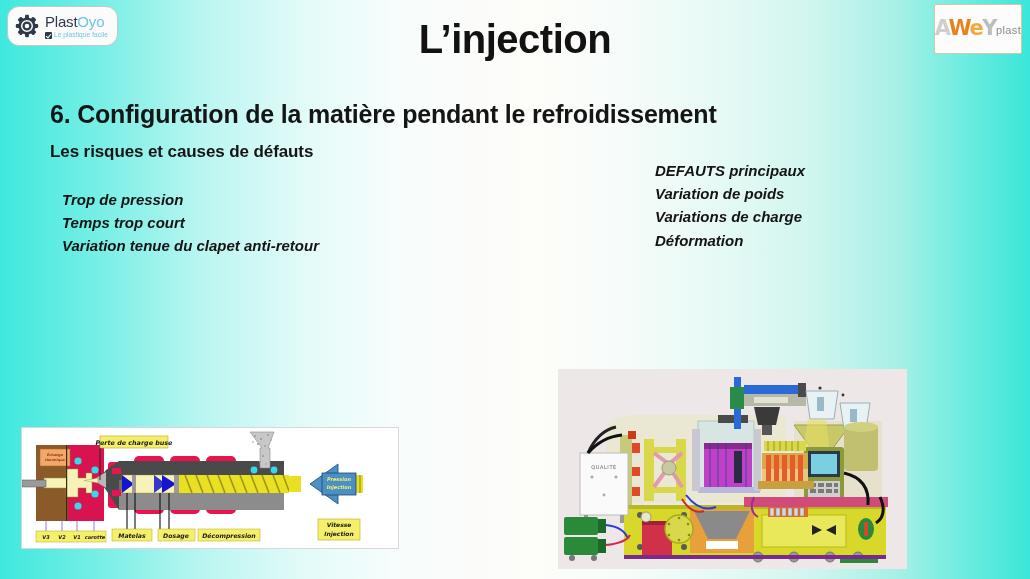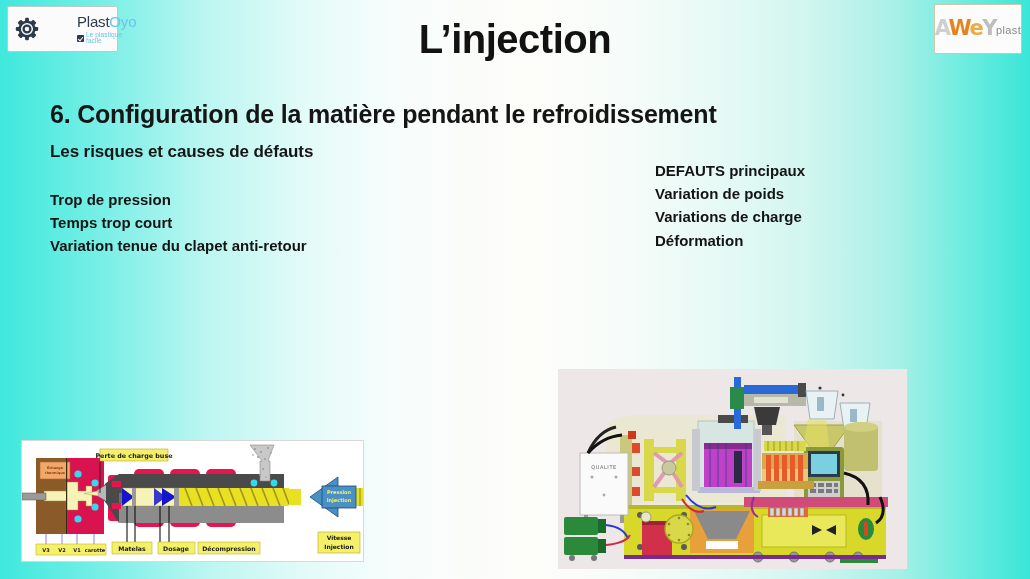--- a/index.html
+++ b/index.html
@@ -21,23 +21,23 @@
         #fdfdf9 52%,
         #f7fcfa 60%,
         #eafaf6 68%,
         #d3f6f0 78%,
         #a8f0e7 87%,
         #6aecdf 94%,
         #3ae6d8 100%);
   }
   
   .logo-left{
-    position:absolute;left:7px;top:6px;width:111px;height:46px;
-    background:#fbfbfb;border:1px solid #bfc9c6;border-radius:2px;
-    display:flex;align-items:center;box-sizing:border-box;padding:0 4px;gap:32px;
+    position:absolute;left:7px;top:6px;width:111px;height:40px;
+    background:#fbfbfb;border:1px solid #bfc9c6;border-radius:12px;
+    display:flex;align-items:center;box-sizing:border-box;padding:0 4px;
   }
   .gear-ico{width:26px;height:26px;flex:0 0 26px;margin-left:2px;}
   .logo-left-txt{margin-left:5px;line-height:1;}
   .lo-word{font-size:15px;font-weight:400;letter-spacing:-.2px;}
   .lo-a{color:#2d3a4a;}
   .lo-b{color:#6fc3e8;}
   .lo-tag{display:flex;align-items:center;margin-top:3px;}
   .lo-chk{width:7px;height:7px;background:#2d3a4a;border-radius:1px;margin-right:2px;
           position:relative;flex:0 0 7px;}
   .lo-chk:after{content:"";position:absolute;left:1.5px;top:1px;width:2px;height:4px;
@@ -64,31 +64,31 @@
     font-size:40px;font-weight:700;color:#121212;letter-spacing:-.5px;
   }
   .h-sec{
     position:absolute;left:50px;top:100px;
     font-size:25px;font-weight:700;color:#151515;letter-spacing:-.2px;white-space:nowrap;
   }
   .h-sub{
     position:absolute;left:50px;top:142px;
     font-size:17px;font-weight:700;color:#151515;letter-spacing:-.1px;white-space:nowrap;
   }
-  .col{position:absolute;}
-  .col-left{left:50px;top:188px;}
+  .col{position:absolute;font-style:italic;}
+  .col-left{left:62px;top:188px;}
   .col-right{left:655px;top:159px;}
   .col .line{
     font-size:15px;font-weight:700;color:#141414;line-height:23.2px;white-space:nowrap;
   }
 
   
   .diagram{
-    position:absolute;left:21px;top:440px;width:343px;height:122px;
-    background:#ffffff;border:1px solid #d8d8d8;box-sizing:border-box;overflow:hidden;
+    position:absolute;left:21px;top:427px;width:378px;height:122px;
+    background:#ffffff;border:1px solid #d8d8d8;box-sizing:border-box;overflow:hidden;font-style:italic;
   }
   .machine{
     position:absolute;left:558px;top:369px;width:349px;height:200px;
     background:#ede7e7;overflow:hidden;
   }
   svg{display:block;}
 </style>
 </head>
 <body>
 

